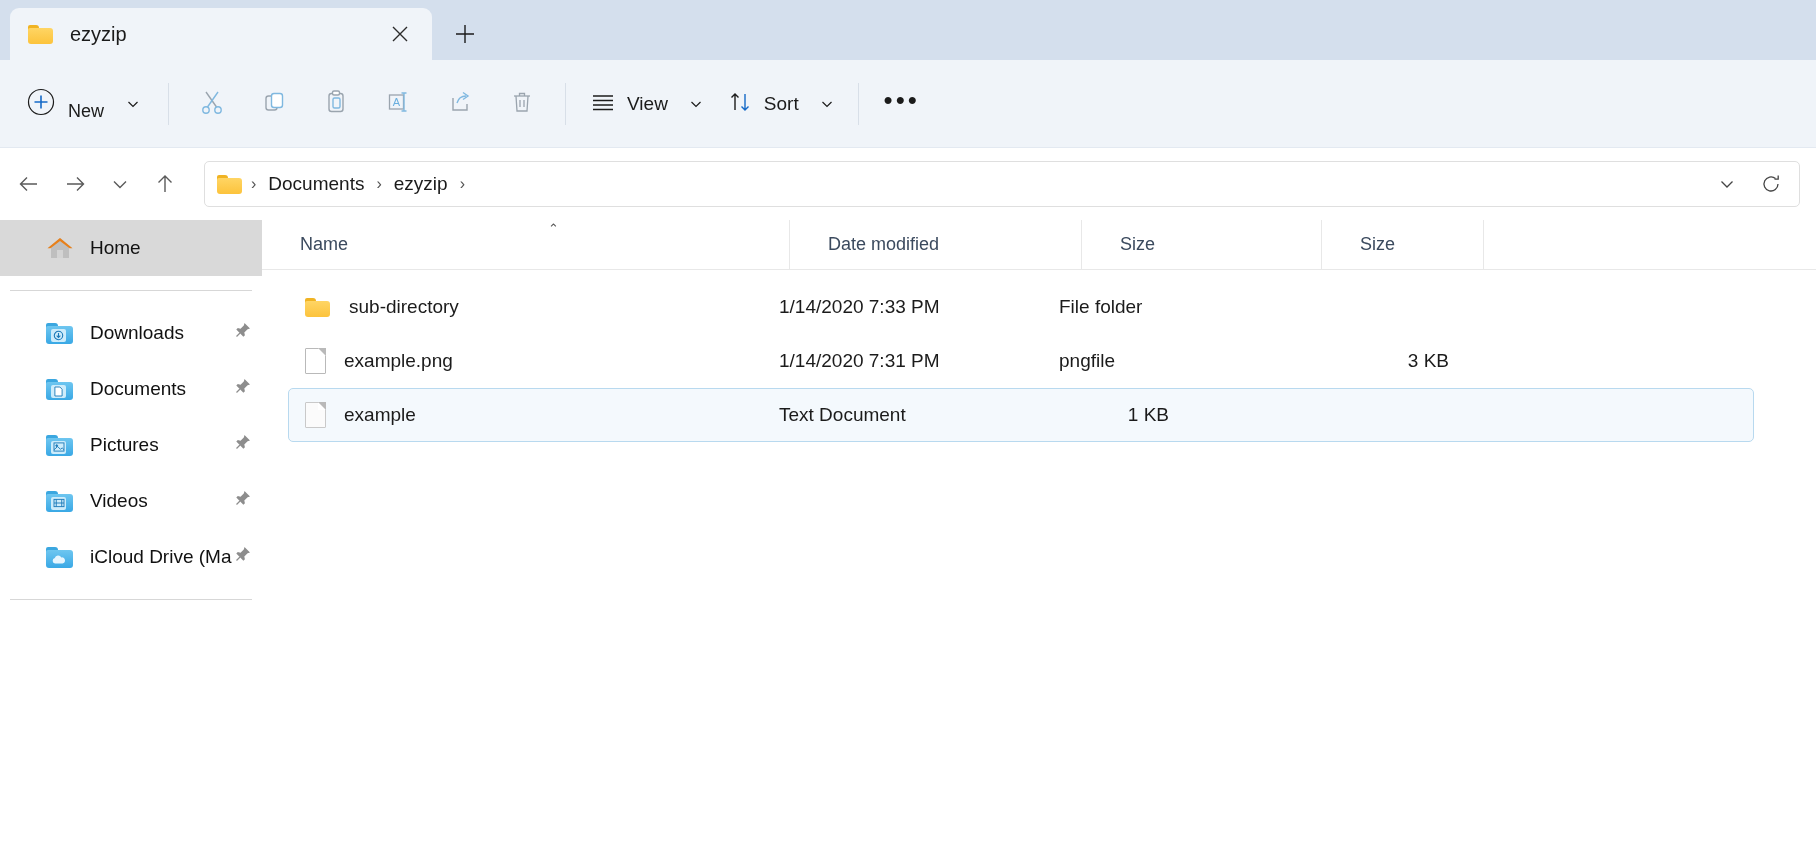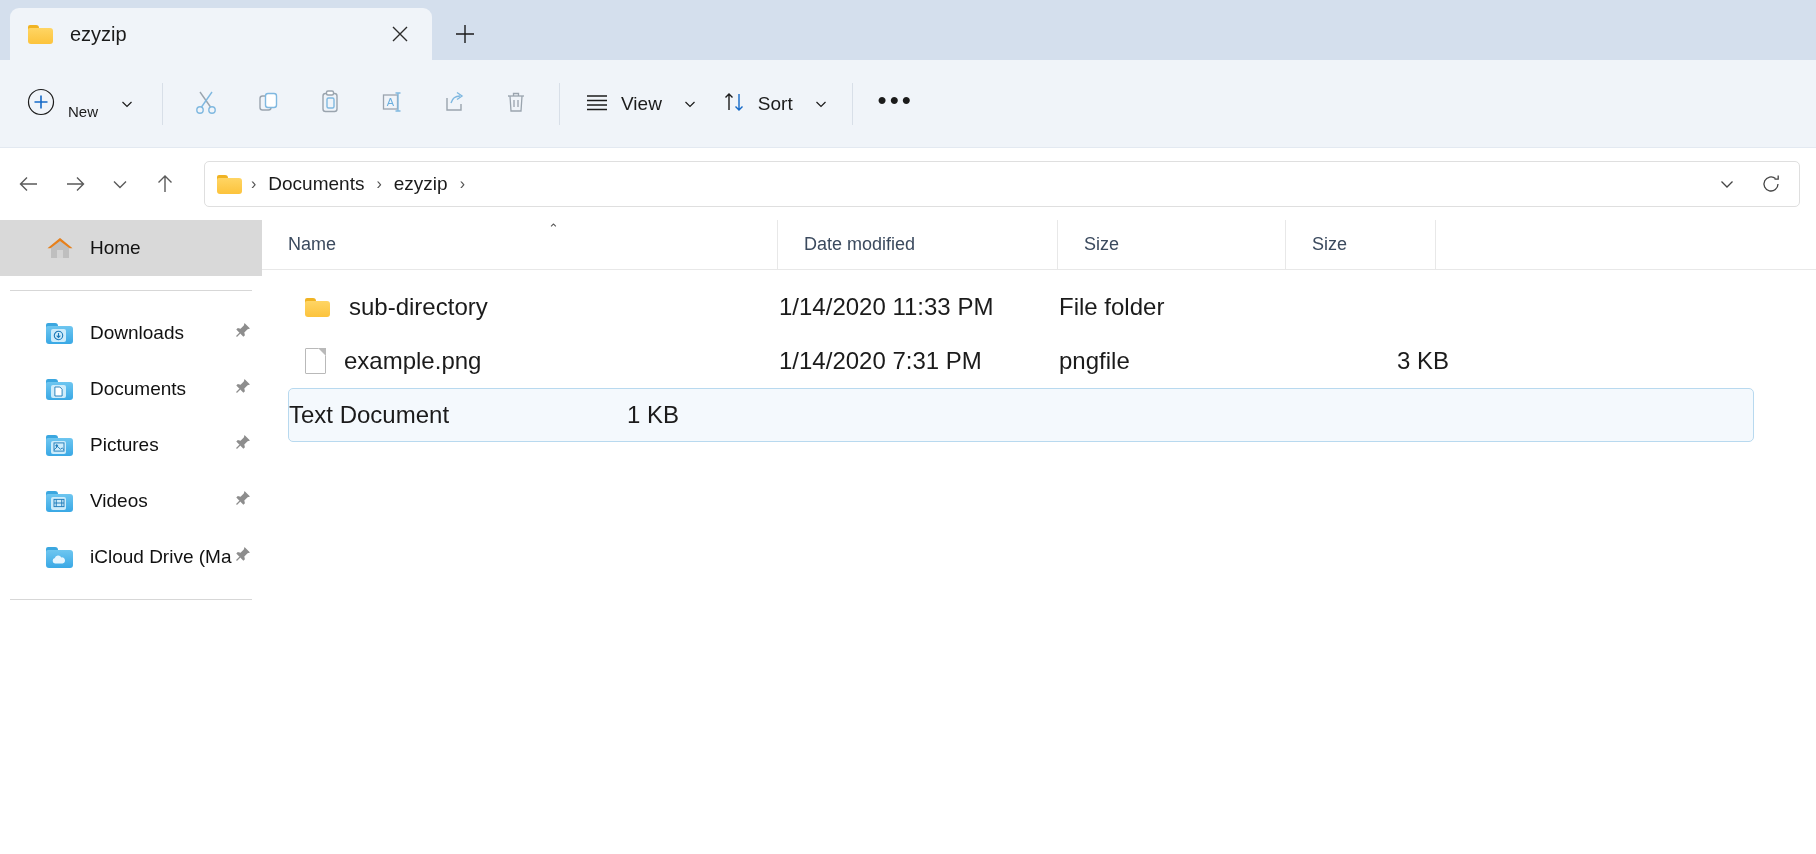--- a/index.html
+++ b/index.html
@@ -75,21 +75,21 @@
   .tb-item {
     height: 48px;
     display: flex;
     align-items: center;
     justify-content: center;
     border-radius: 6px;
     padding: 0 10px;
     color: #1b1b1b;
   }
   .tb-new { padding: 0 16px 0 12px; gap: 12px; }
-  .tb-new .lbl { font-size: 15px; margin-top: 16px; }
+  .tb-new .lbl { font-size: 18px; margin-top: 16px; }
   .tb-icon-btn { width: 62px; }
   .tb-labeled { gap: 11px; padding: 0 12px; }
   .tb-labeled .lbl { font-size: 19px; }
   .tb-sep {
     width: 1px; height: 42px;
     background: #d8dfe8;
     margin: 0 12px;
     flex: 0 0 auto;
   }
   .chev { margin-left: 10px; display: inline-flex; }
@@ -229,20 +229,21 @@
   .col {
     font-size: 18px;
     color: #3b4a5e;
     display: flex;
     align-items: center;
     height: 50px;
     padding-left: 26px;
     border-right: 1px solid #e8e8e8;
     flex: 0 0 auto;
     position: relative;
+    margin-left: 12px;
   }
   .col.c-name { width: 516px; }
   .col.c-date { width: 280px; }
   .col.c-type { width: 228px; }
   .col.c-size { width: 150px; }
 
   .row {
     display: flex;
     height: 54px;
     align-items: center;
@@ -251,21 +252,21 @@
     border-radius: 5px;
     padding: 0;
   }
   .row.selected {
     background: #f4f9fd;
     border: 1px solid #b8d9ef;
   }
   .cell {
     display: flex;
     align-items: center;
-    font-size: 24px;
+    font-size: 19px;
     color: #1b1b1b;
     flex: 0 0 auto;
     height: 100%;
     overflow: hidden;
     white-space: nowrap;
   }
   .cell.f-name { width: 490px; padding-left: 16px; gap: 18px; }
   .cell.f-date { width: 280px; }
   .cell.f-type { width: 228px; }
   .cell.f-size { width: 170px; justify-content: flex-end; padding-right: 8px; }
@@ -642,34 +643,38 @@
     <div style="height:10px"></div>
 
     <div class="row">
       <span class="cell f-name">
         <span class="row-folder">
           <span class="back"></span>
             <span class="front"></span>
         </span>
         <span>sub-directory</span>
       </span>
-      <span class="cell f-date">1/14/2020 11:33 PM</span>
+      <span class="cell f-date">1/14/2020 7:33 PM</span>
       <span class="cell f-type">File folder</span>
       <span class="cell f-size"></span>
     </div>
 
     <div class="row">
       <span class="cell f-name">
         <span class="row-file"></span>
         <span>example.png</span>
       </span>
       <span class="cell f-date">1/14/2020 7:31 PM</span>
       <span class="cell f-type">pngfile</span>
       <span class="cell f-size">3 KB</span>
     </div>
 
     <div class="row selected">
+      <span class="cell f-name">
+        <span class="row-file txt"></span>
+        <span>example</span>
+      </span>
       <span class="cell f-type">Text Document</span>
       <span class="cell f-size">1 KB</span>
     </div>
 
   </div>
 </div>
 
 </body></html>

